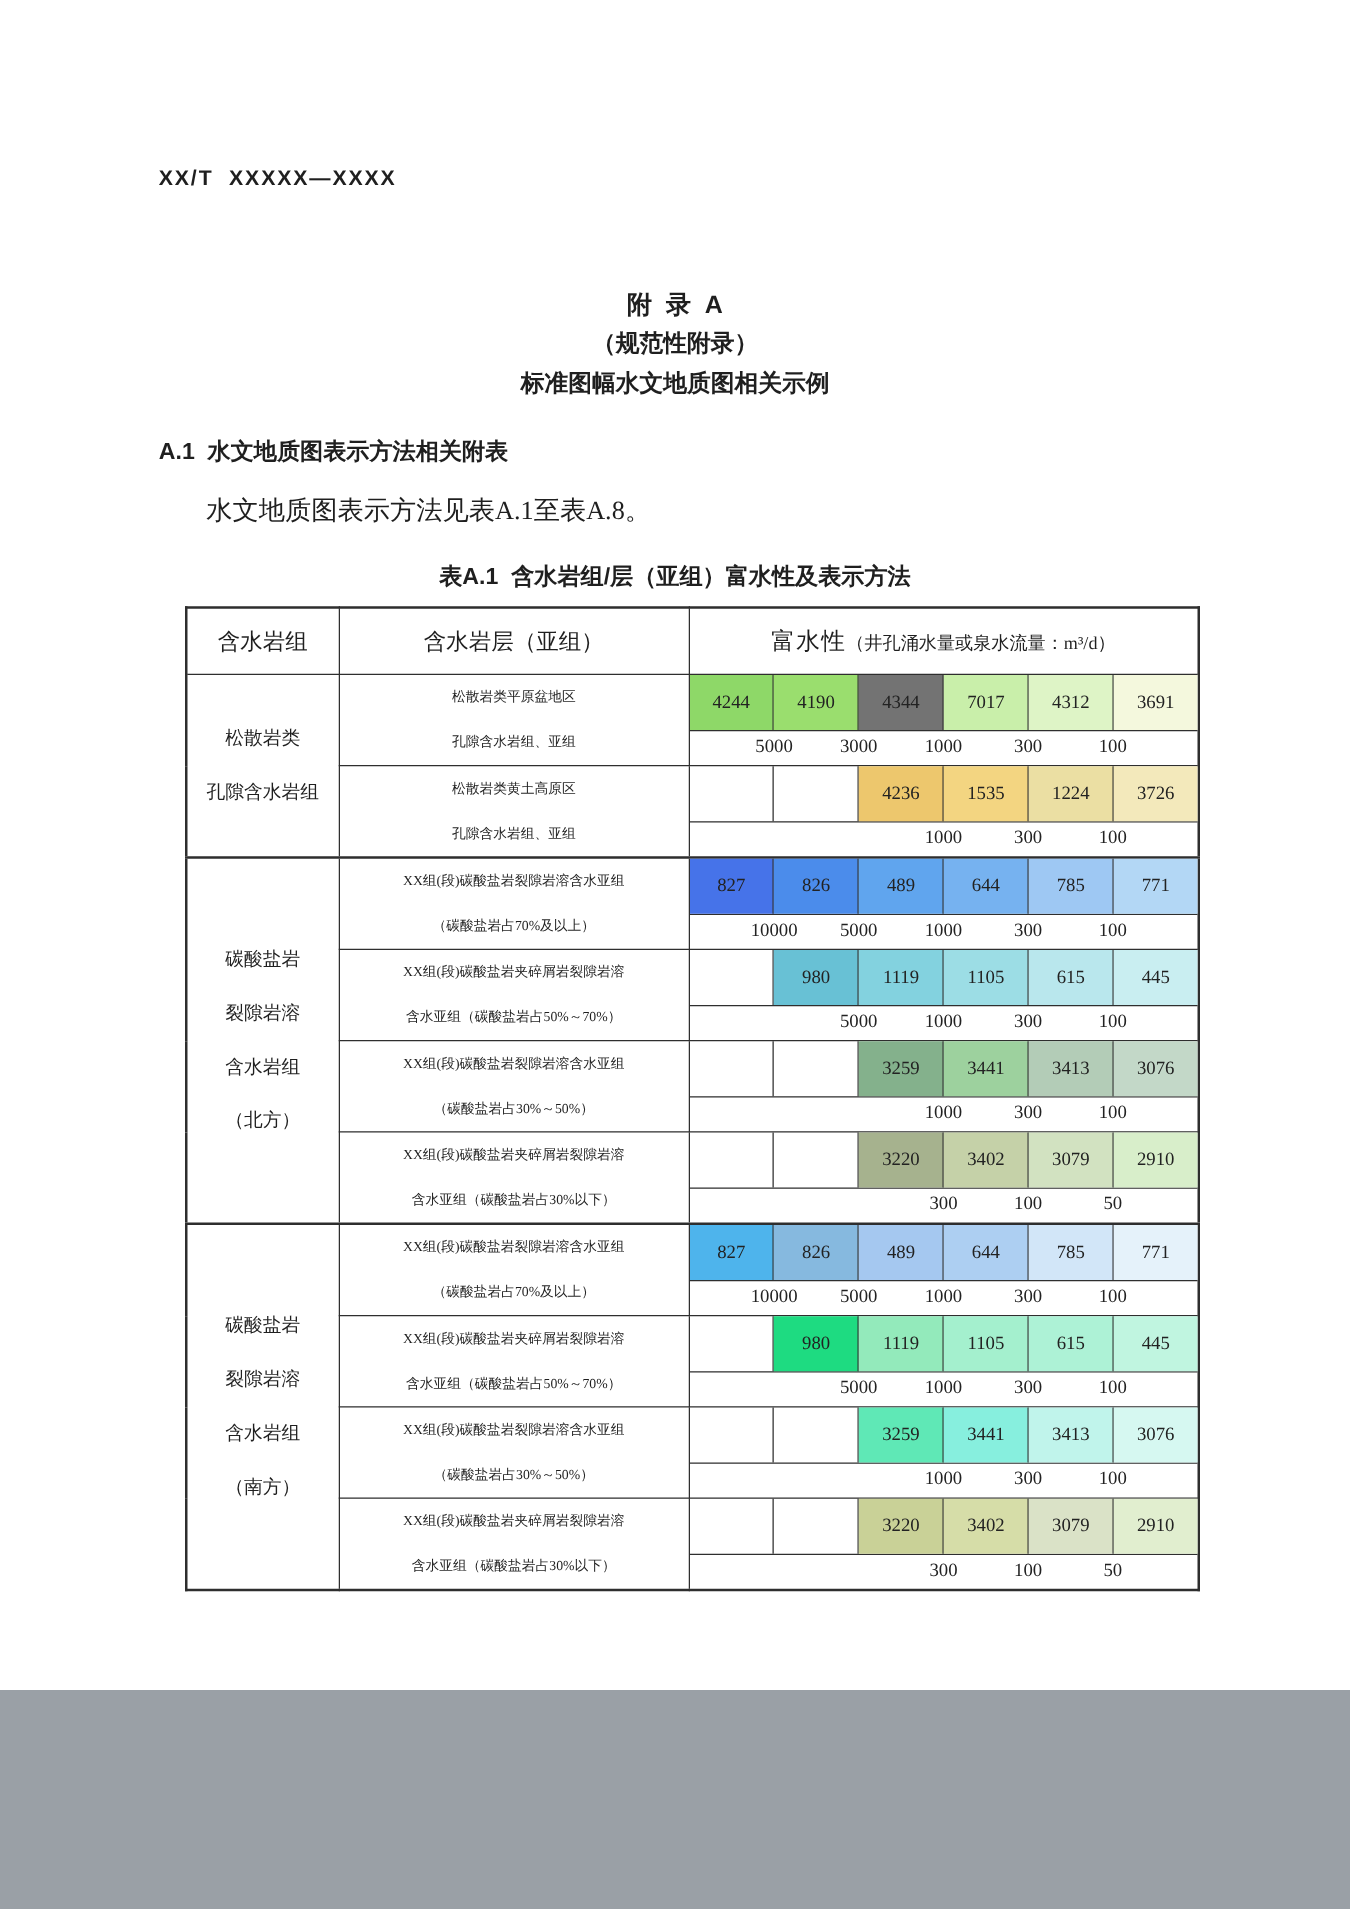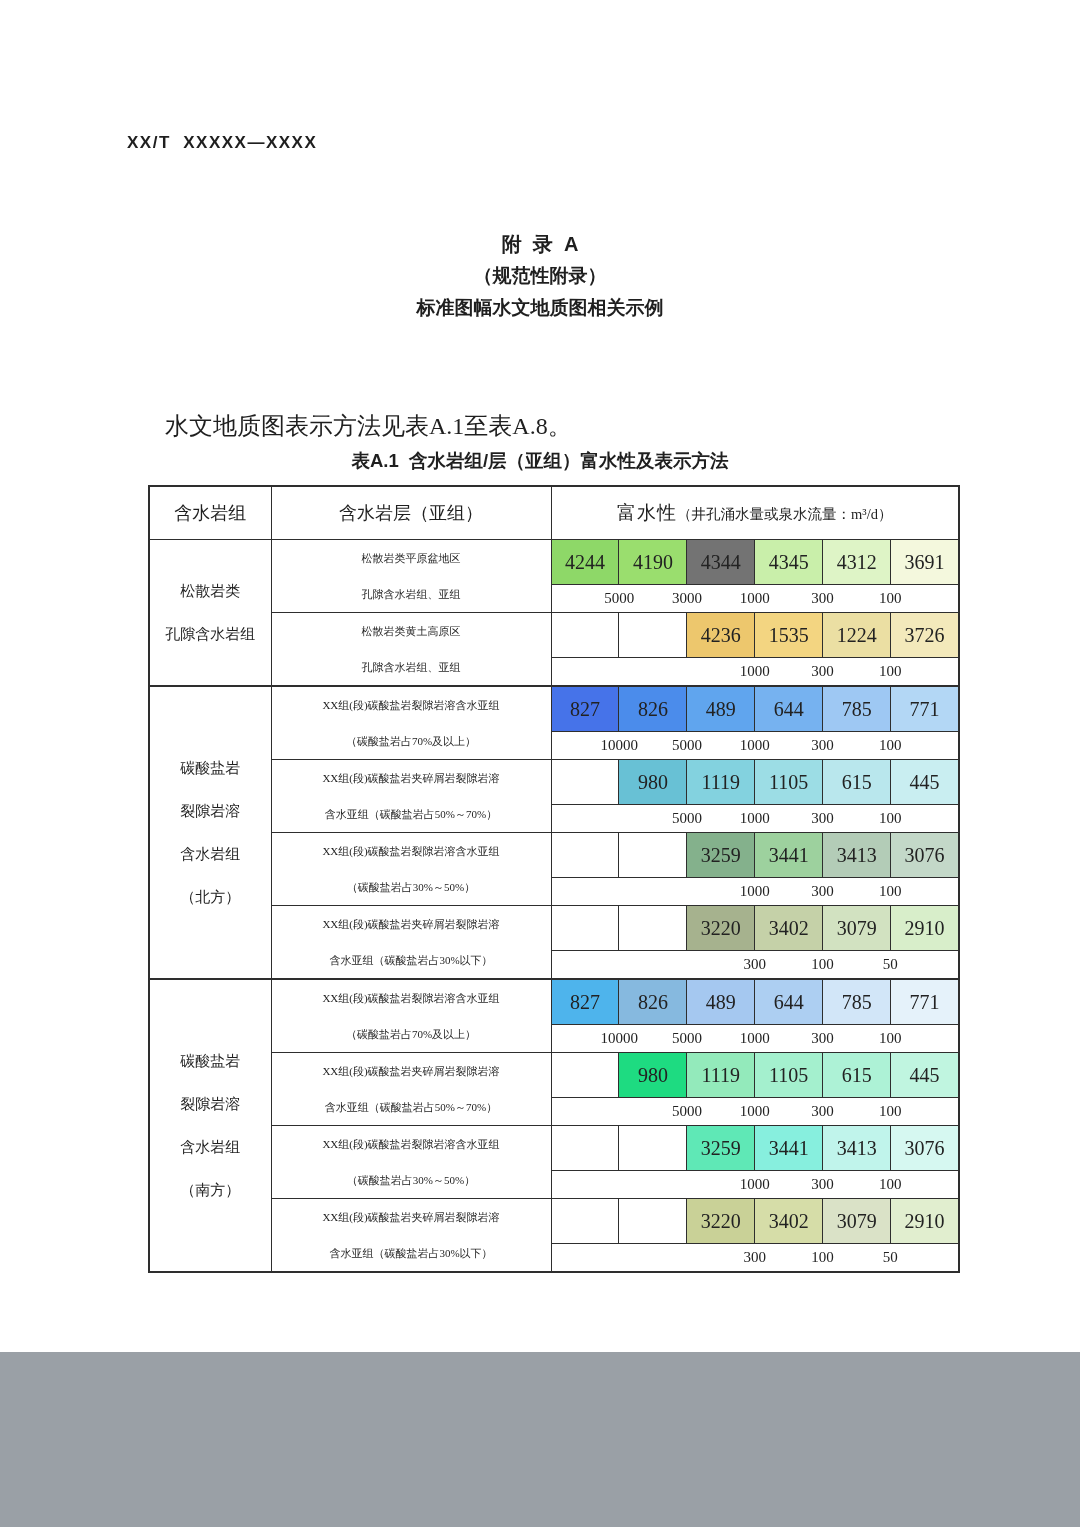--- a/index.html
+++ b/index.html
@@ -26,22 +26,22 @@
   }
   .title-block .t1 { font-size:20px; line-height:32px; white-space:pre-wrap; }
   .title-block .t2 { font-size:19px; line-height:32px; }
   .title-block .t3 { font-size:19px; line-height:32px; }
   .section-heading {
     position:absolute; left:127px; top:348px;
     font-family:"Liberation Sans","DejaVu Sans",sans-serif;
     font-size:18.5px; font-weight:700; white-space:pre-wrap;
   }
   .paragraph {
-    position:absolute; left:165px; top:410px;
-    font-size:24px; white-space:pre-wrap;
+    position:absolute; left:165px; top:394px;
+    font-size:21px; white-space:pre-wrap;
   }
   .table-caption {
     position:absolute; left:0; top:448px; width:100%;
     text-align:center;
     font-family:"Liberation Sans","DejaVu Sans",sans-serif;
     font-size:18.5px; font-weight:700; white-space:pre-wrap;
   }
   table.main {
     position:absolute; left:148px; top:485px;
     width:810px;
@@ -64,21 +64,21 @@
   td.label-cell {
     text-align:center; vertical-align:middle;
     font-size:11px; padding:0 6px;
   }
   td.label-cell div { line-height:36px; }
   td.band-cell { padding:0; vertical-align:top; }
   .band { display:flex; height:44px; border-bottom:1px solid #2e2e2e; }
   .band-seg {
     flex:1 1 0; border-right:1px solid #2e2e2e;
     display:flex; align-items:center; justify-content:center;
-    font-size:20px; color:#222;
+    font-size:15px; color:#222;
   }
   .band-seg:last-child { border-right:none;text-align:right; }
   .scale { position:relative; height:26px; }
   .scale span {
     position:absolute; top:50%;
     transform:translate(-50%,-50%);
     font-size:15px; color:#222; white-space:nowrap;
   }
   tr.group-start td { border-top:2px solid #2e2e2e; }
   .page-number {
@@ -92,20 +92,21 @@
 <div class="page">
 
   <div class="doc-code">XX/T  XXXXX—XXXX</div>
 
   <div class="title-block">
     <div class="t1">附  录  A</div>
     <div class="t2">（规范性附录）</div>
     <div class="t3">标准图幅水文地质图相关示例</div>
   </div>
 
+  <div class="section-heading">A.1  水文地质图表示方法相关附表</div>
 
   <div class="paragraph">水文地质图表示方法见表A.1至表A.8。</div>
 
   <div class="table-caption">表A.1  含水岩组/层（亚组）富水性及表示方法</div>
 
   <table class="main">
     <colgroup>
       <col style="width:122px">
       <col style="width:280px">
       <col style="width:408px">
@@ -127,21 +128,21 @@
           </td>
           <td class="label-cell">
             <div>松散岩类平原盆地区</div>
             <div>孔隙含水岩组、亚组</div>
           </td>
           <td class="band-cell">
             <div class="band">
               <div class="band-seg" style="background: rgb(142, 216, 104);">4244</div>
               <div class="band-seg" style="background: rgb(154, 222, 110);">4190</div>
               <div class="band-seg" style="background: #737373;">4344</div>
-              <div class="band-seg" style="background: rgb(201, 239, 170);">4345</div>
+              <div class="band-seg" style="background: rgb(201, 239, 170);">7017</div>
               <div class="band-seg" style="background: rgb(222, 244, 198);">4312</div>
               <div class="band-seg" style="background: rgb(244, 248, 221);">3691</div>
             </div>
             <div class="scale">
               <span style="left: 16.6667%;">5000</span>
               <span style="left: 33.3333%;">3000</span>
               <span style="left: 50%;">1000</span>
               <span style="left: 66.6667%;">300</span>
               <span style="left: 83.3333%;">100</span>
             </div>

